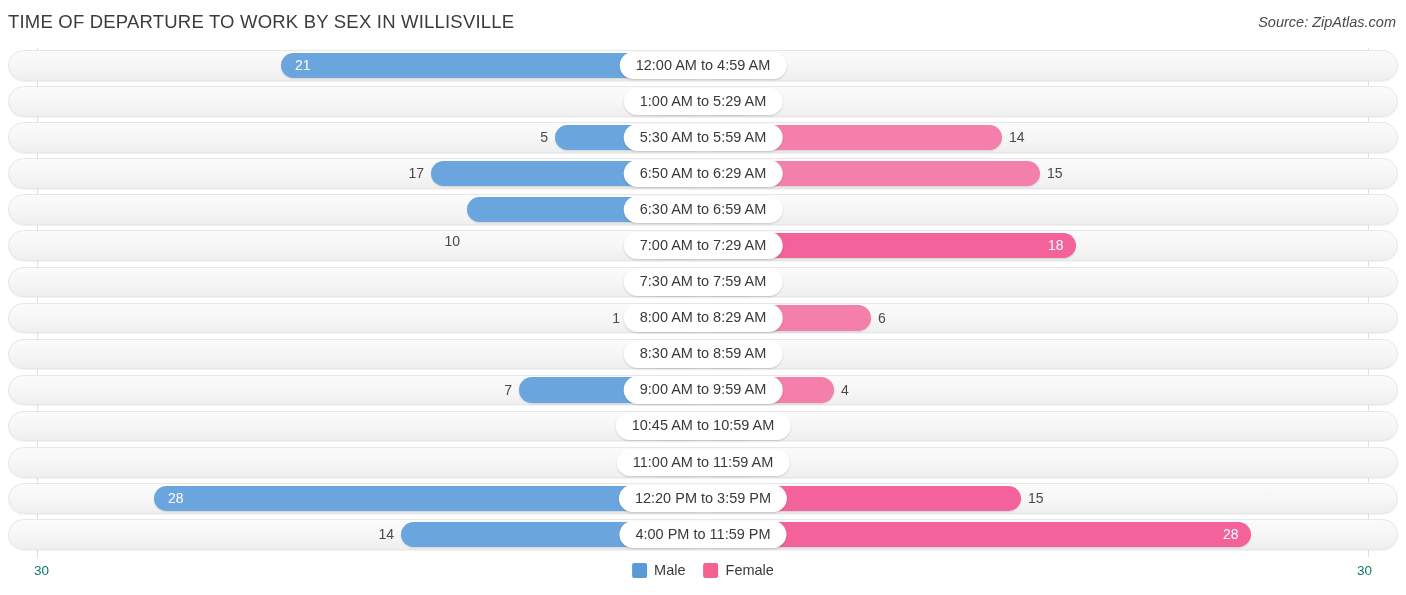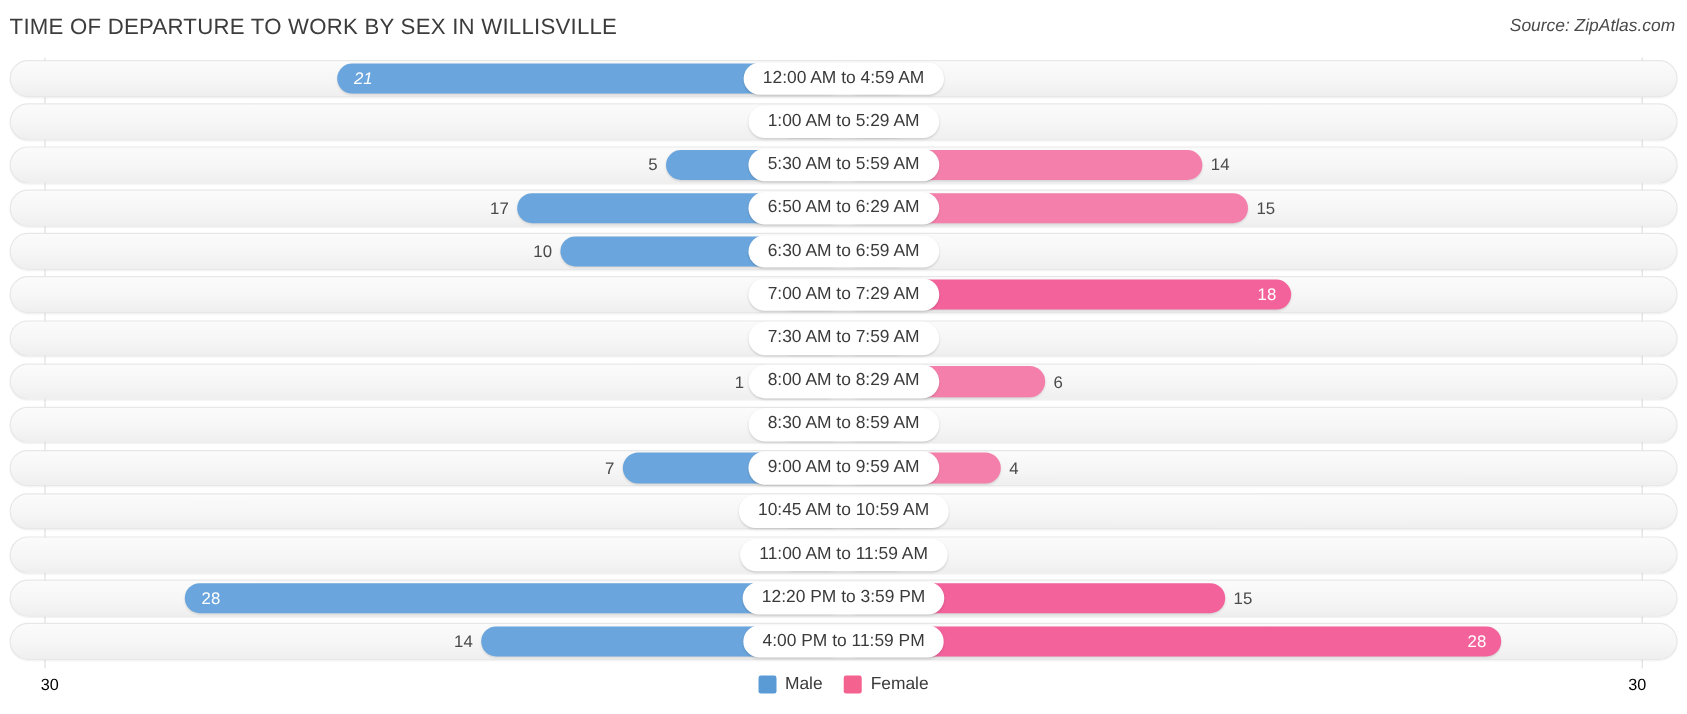--- a/index.html
+++ b/index.html
@@ -158,21 +158,21 @@
     position: absolute;
     left: 8px;
     right: 8px;
     bottom: 8px;
     height: 26px;
   }
   .axis-max {
     position: absolute;
     top: 2px;
     font-size: 13.5px;
-    color: #000000;
+    color: #0f766e;
   }
   .axis-max.left  { left: 26px; }
   .axis-max.right { right: 26px; }
 
   .legend {
     position: absolute;
     left: 50%;
     top: 1px;
     transform: translateX(-50%);
     display: flex;
@@ -207,21 +207,21 @@
     <div class="source">Source: ZipAtlas.com</div>
   </div>
 
   <div class="rows" id="rows-container">
     <div class="axis-line left"></div>
     <div class="axis-line right"></div>
   <div class="row">
         <div class="track"></div>
         <div class="bars">
           <div class="bar-male" style="width: 422px;"></div>
-          <div class="val inside male-out" style="right: auto; left: calc(50% - 408px); text-align: center; transform: translateX(0px); font-style: italic;">21</div>
+          <div class="val inside male-out" style="right: auto; left: calc(50% - 408px); text-align: center; transform: translateX(0px);">21</div>
           <div class="bar-female zero" style="width: 55px;"></div>
           <div class="val outside female-out" style="left: calc(50% + 62px);">0</div>
         </div>
         <div class="center-label">12:00 AM to 4:59 AM</div>
       </div>
       <div class="row">
         <div class="track"></div>
         <div class="bars">
           <div class="bar-male zero" style="width: 55px;"></div>
           <div class="val outside male-out" style="right: calc(50% + 62px);">0</div>
@@ -247,21 +247,21 @@
           <div class="val outside male-out" style="right: calc(50% + 279px);">17</div>
           <div class="bar-female mid" style="width: 337px;"></div>
           <div class="val outside female-out" style="left: calc(50% + 344px);">15</div>
         </div>
         <div class="center-label">6:50 AM to 6:29 AM</div>
       </div>
       <div class="row">
         <div class="track"></div>
         <div class="bars">
           <div class="bar-male" style="width: 236px;"></div>
-          <div class="val outside male-out" style="right: calc(50% + 243px);">10</div>
+          <div class="val outside male-out" style="right: calc(50% + 243px); margin-top: 32px;">10</div>
           <div class="bar-female zero" style="width: 55px;"></div>
           <div class="val outside female-out" style="left: calc(50% + 62px);">0</div>
         </div>
         <div class="center-label">6:30 AM to 6:59 AM</div>
       </div>
       <div class="row">
         <div class="track"></div>
         <div class="bars">
           <div class="bar-male zero" style="width: 55px;"></div>
           <div class="val outside male-out" style="right: calc(50% + 62px);">0</div>

